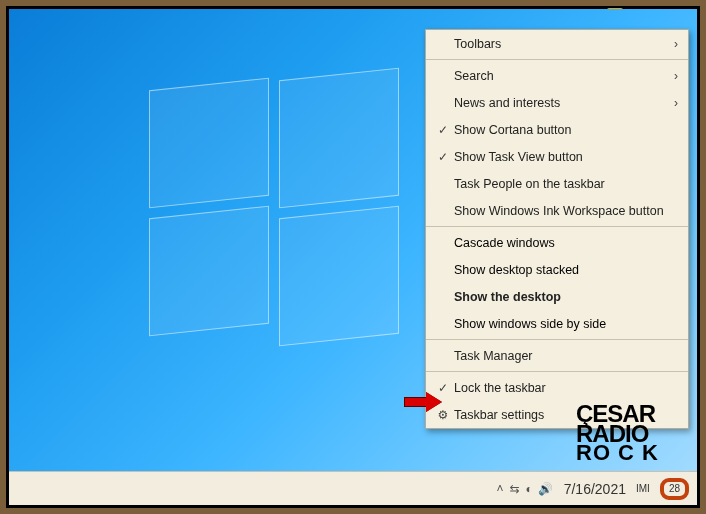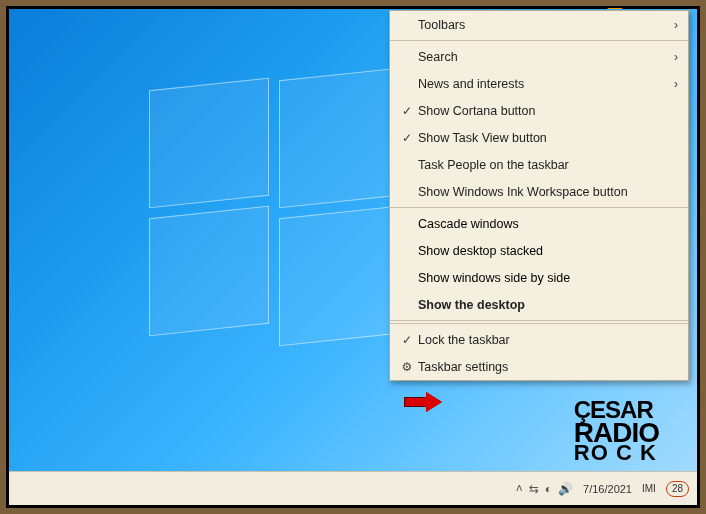--- a/index.html
+++ b/index.html
@@ -47,30 +47,30 @@
   display: flex;
   align-items: center;
   justify-content: flex-end;
   padding: 0 8px;
   gap: 10px;
   font-size: 11px;
   color: #333;
 }
 .tray-icons { display: flex; gap: 6px; align-items: center; }
 .tray-icons span { font-size: 12px; color: #555; }
-.date-text { font-size: 11px; color: #333; }
+.date-text { font-size: 14px; color: #333; }
 .badge {
-  border: 1px solid #c2410c; border-radius: 9px;
+  border: 4px solid #c2410c; border-radius: 9px;
   padding: 0 5px; font-size: 10px; line-height: 14px;
 }
 
 .context-menu {
   position: absolute;
-  right: 8px; top: 1px;
-  width: 300px;
+  right: 8px; top: 20px;
+  width: 264px;
   background: #f5efdf;
   border: 1px solid #b5ab94;
   box-shadow: 2px 3px 6px rgba(0,0,0,0.35);
   font-size: 12.5px;
   color: #222;
 }
 .menu-item {
   display: flex;
   align-items: center;
   height: 27px;
@@ -121,21 +121,21 @@
   right: 38px; bottom: 42px;
   font-family: Georgia, "Times New Roman", serif;
   font-weight: 900;
   color: #000;
   line-height: 0.85;
   text-align: left;
   letter-spacing: -1px;
   pointer-events: none;
 }
 .radio-rock-wm .l1 { font-size: 24px; margin-top: 26px; }
-.radio-rock-wm .l2 { font-size: 28px; }
+.radio-rock-wm .l2 { font-size: 24px; }
 .radio-rock-wm .l3 { font-size: 22px; letter-spacing: 1px; }
 </style>
 </head>
 <body>
 
 <div class="outer-frame">
   <div class="inner-frame">
 
     <div class="tj-logo">
       <span class="tj">TJ</span><span>TECHJUNKIE</span>
@@ -185,29 +185,33 @@
         </div>
         <div class="menu-sep"></div>
         <div class="menu-item disabled">
           <span class="ind"></span>
             <span class="lbl">Cascade windows</span>
         </div>
         <div class="menu-item disabled">
           <span class="ind"></span>
             <span class="lbl">Show desktop stacked</span>
         </div>
+        <div class="menu-item bold">
+          <span class="ind"></span>
+            <span class="lbl">Show the desktop</span>
+        </div>
         <div class="menu-item disabled">
           <span class="ind"></span>
             <span class="lbl">Show windows side by side</span>
         </div>
-        <div class="menu-item bold">
-          <span class="ind"></span>
-            <span class="lbl">Show the desktop</span>
-        </div>
-        <div class="menu-sep"></div>
+        <div class="menu-sep"></div>
+        <div class="menu-item">
+          <span class="ind"></span>
+            <span class="lbl">Task Manager</span>
+        </div>
         <div class="menu-sep"></div>
         <div class="menu-item">
           <span class="ind">✓</span>
             <span class="lbl">Lock the taskbar</span>
         </div>
         <div class="menu-item">
           <span class="ind">⚙</span>
             <span class="lbl">Taskbar settings</span>
         </div>
       </div>

